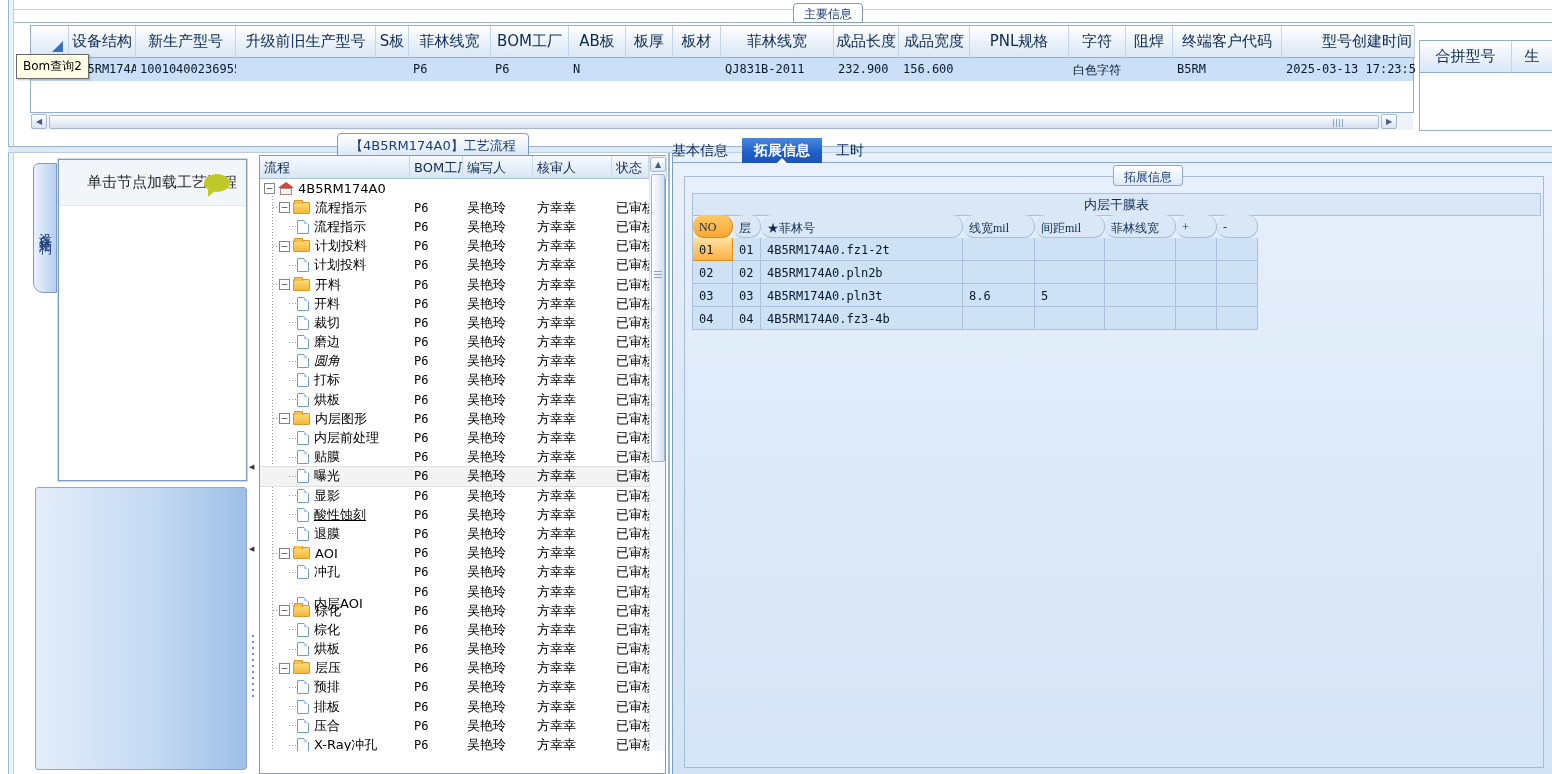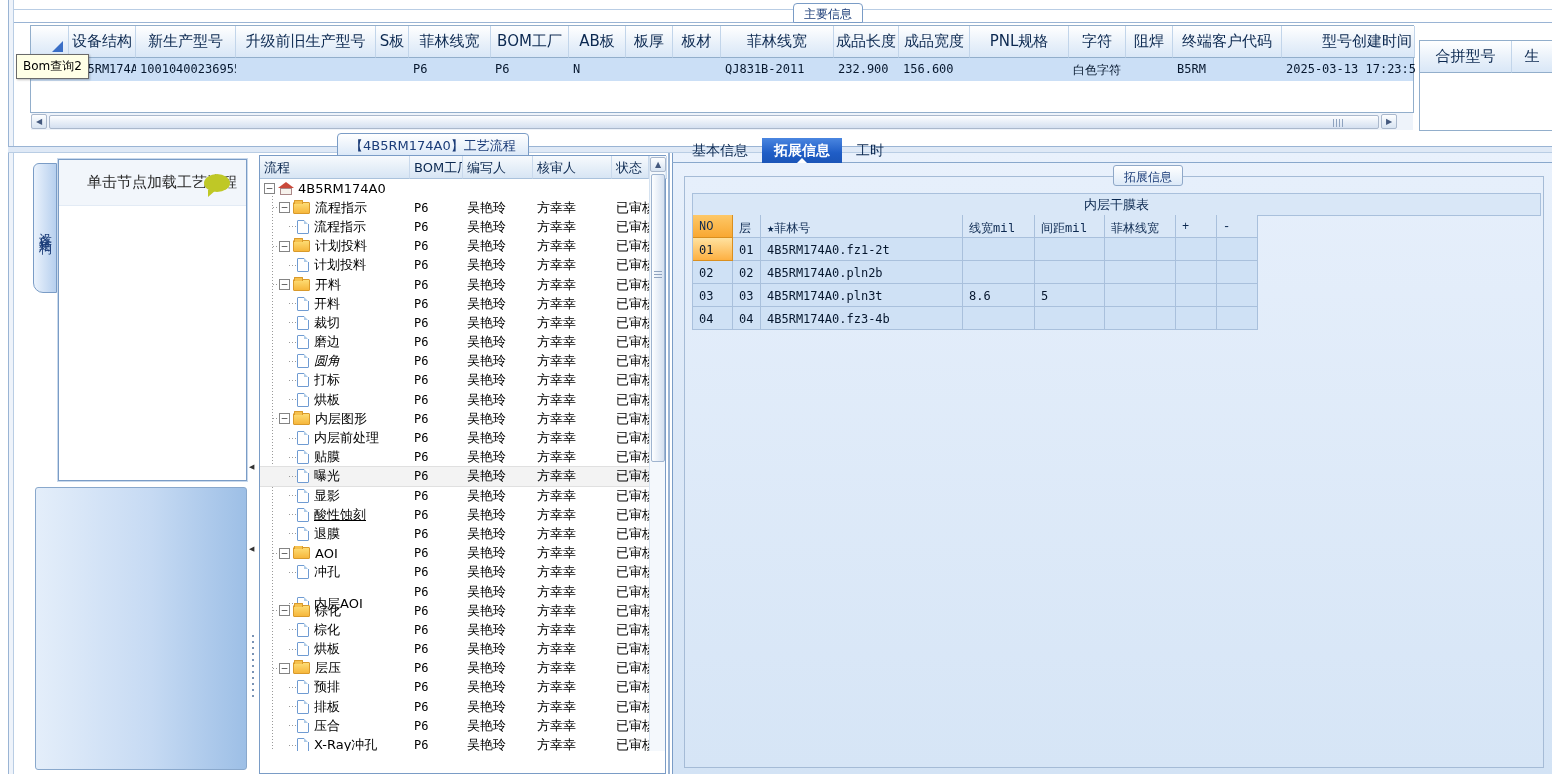--- a/index.html
+++ b/index.html
@@ -103,40 +103,40 @@
   #tree-vscroll .sb-btn { margin:1px auto 2px; }
   #vthumb { position:relative; width:14px; height:288px; margin:0 auto; background:linear-gradient(90deg,#fdfeff,#d4e0f0);
     border:1px solid #9fb4cf; border-radius:2px; }
   #vthumb .grip { position:absolute; left:2px; top:96px; width:8px; height:9px;
     background:repeating-linear-gradient(#8fa3bf 0 1px,transparent 1px 3px); }
 
   
   #right-border { left:668px; top:153px; width:2px; height:621px; background:#9ab4d4; }
   #detail-panel { left:672px; top:153px; width:880px; height:621px;
     background:linear-gradient(180deg,#e9f1fc 0%,#dde9f8 40%,#d3e3f5 100%); border-left:1px solid #7a9cc6; }
-  #tabs { left:680px; top:138px; height:25px; display:flex; z-index:5; }
+  #tabs { left:660px; top:138px; height:25px; display:flex; z-index:5; }
   .tab { height:25px; padding:4px 12px 0; font-size:14px; color:#0b2850; position:relative; margin-right:2px; white-space:nowrap;}
   .tab.active { background:linear-gradient(#4a86e0,#1f5dc6 60%,#1b55b8); color:#fff; font-weight:bold; }
   .tab.active:after { content:""; position:absolute; left:50%; bottom:0; margin-left:-5px; width:0; height:0;
     border-left:5px solid transparent; border-right:5px solid transparent; border-bottom:5px solid #fff; }
   #tabs-underline { left:672px; top:162px; width:880px; height:1px; background:#89a8cc; }
   #group-box { left:684px; top:176px; width:860px; height:592px; border:1px solid #a5bbd6;
     background:linear-gradient(180deg,#e6effb,#d6e5f6); }
   #group-label { left:1113px; top:165px; height:21px; padding:3px 10px; background:linear-gradient(#ffffff,#dce9f8);
     border:1px solid #8fa8c8; border-radius:3px; font-size:12px; color:#1b3c78; z-index:6; }
 
   
   #film-title { left:692px; top:193px; width:849px; height:23px; background:#d9e7f7; border:1px solid #a9c0dc;
     font-size:13px; color:#0b2850; display:flex; align-items:center; justify-content:center; }
   #film-grid { left:692px; top:215px; border-left:1px solid #a9c0dc; }
   .fg-row { display:flex; }
   .fg-c { flex:none; height:23px; border-right:1px solid #a9c0dc; border-bottom:1px solid #a9c0dc;
     background:#cfe1f5; font-size:12px; color:#06172e; padding:5px 0 0 6px; white-space:nowrap; overflow:hidden;
     font-family:"DejaVu Sans Mono","Liberation Mono",monospace; }
-  .fg-c.head { background:#d9e7f7; font-family:Liberation Mono, monospace; color:#0b2850; }
+  .fg-c.head { background:#d9e7f7; font-family:Liberation Serif, serif; color:#0b2850;border-radius:11px; }
   .fg-c.no-head { background:linear-gradient(#fdc868,#f9a832); border-color:#d98f1f; }
   .fg-c.no-sel { background:linear-gradient(#ffe2a0,#fdb042); border-color:#d98f1f; }
 </style>
 </head>
 <body>
 
 <div class="abs" id="left-frame"></div>
 <div class="abs" id="top-frame"></div>
 <div class="abs" id="main-info-label">主要信息</div>
 

